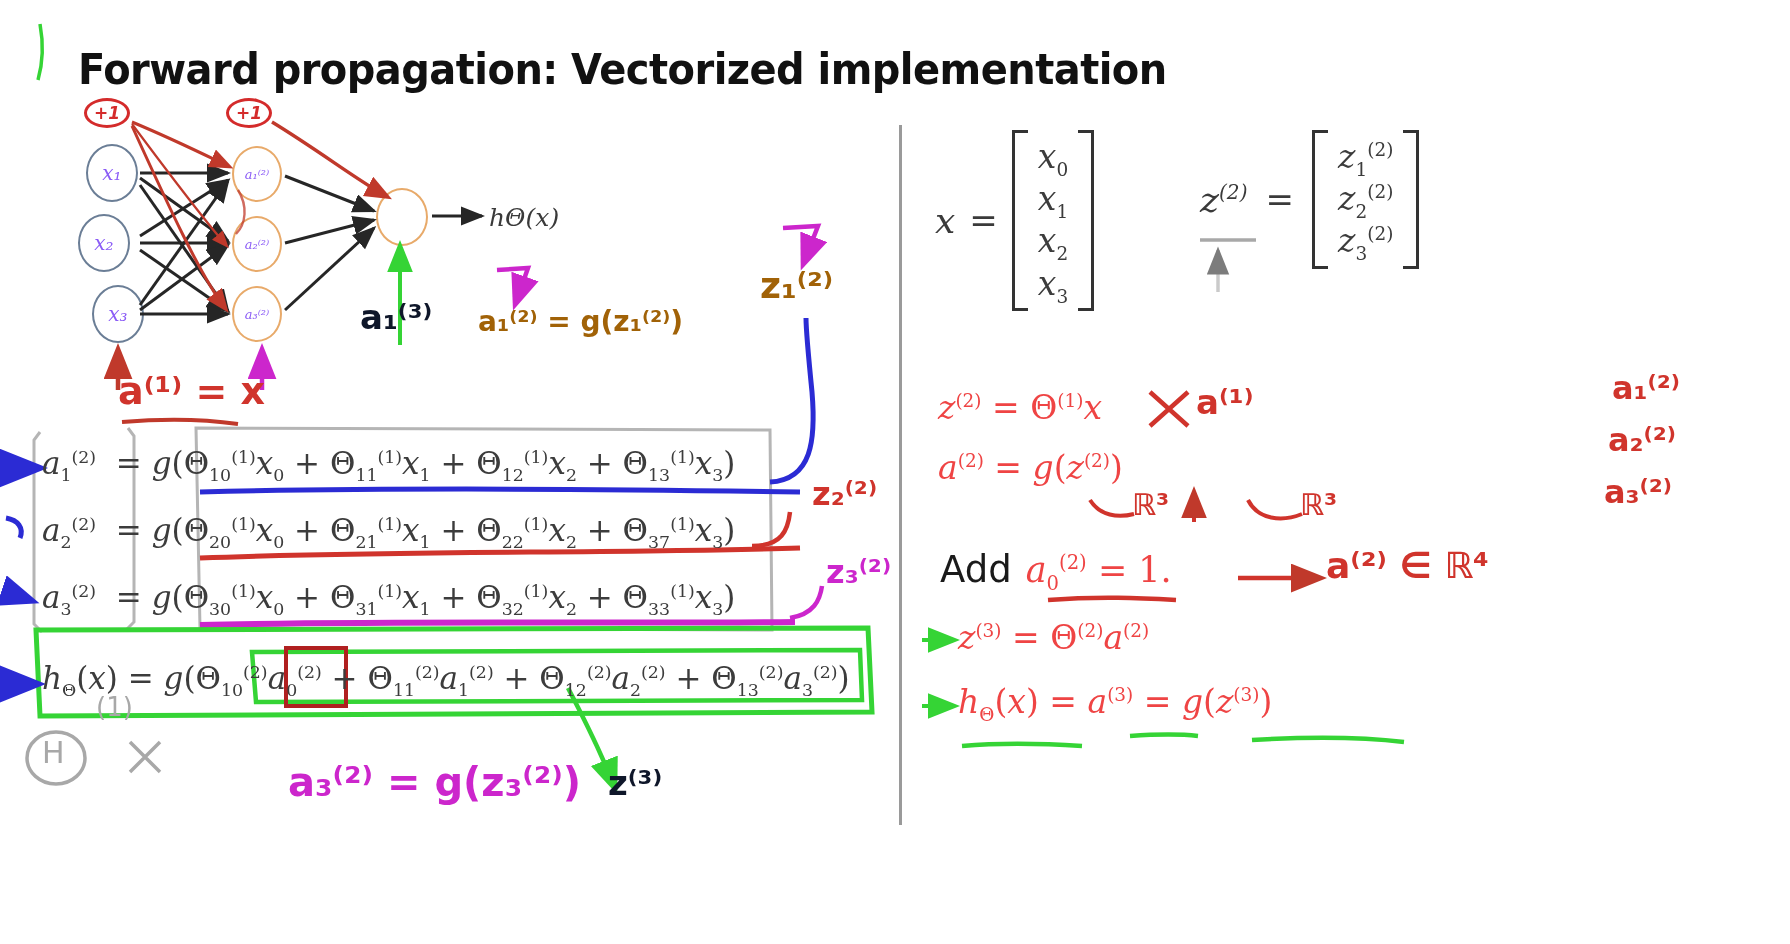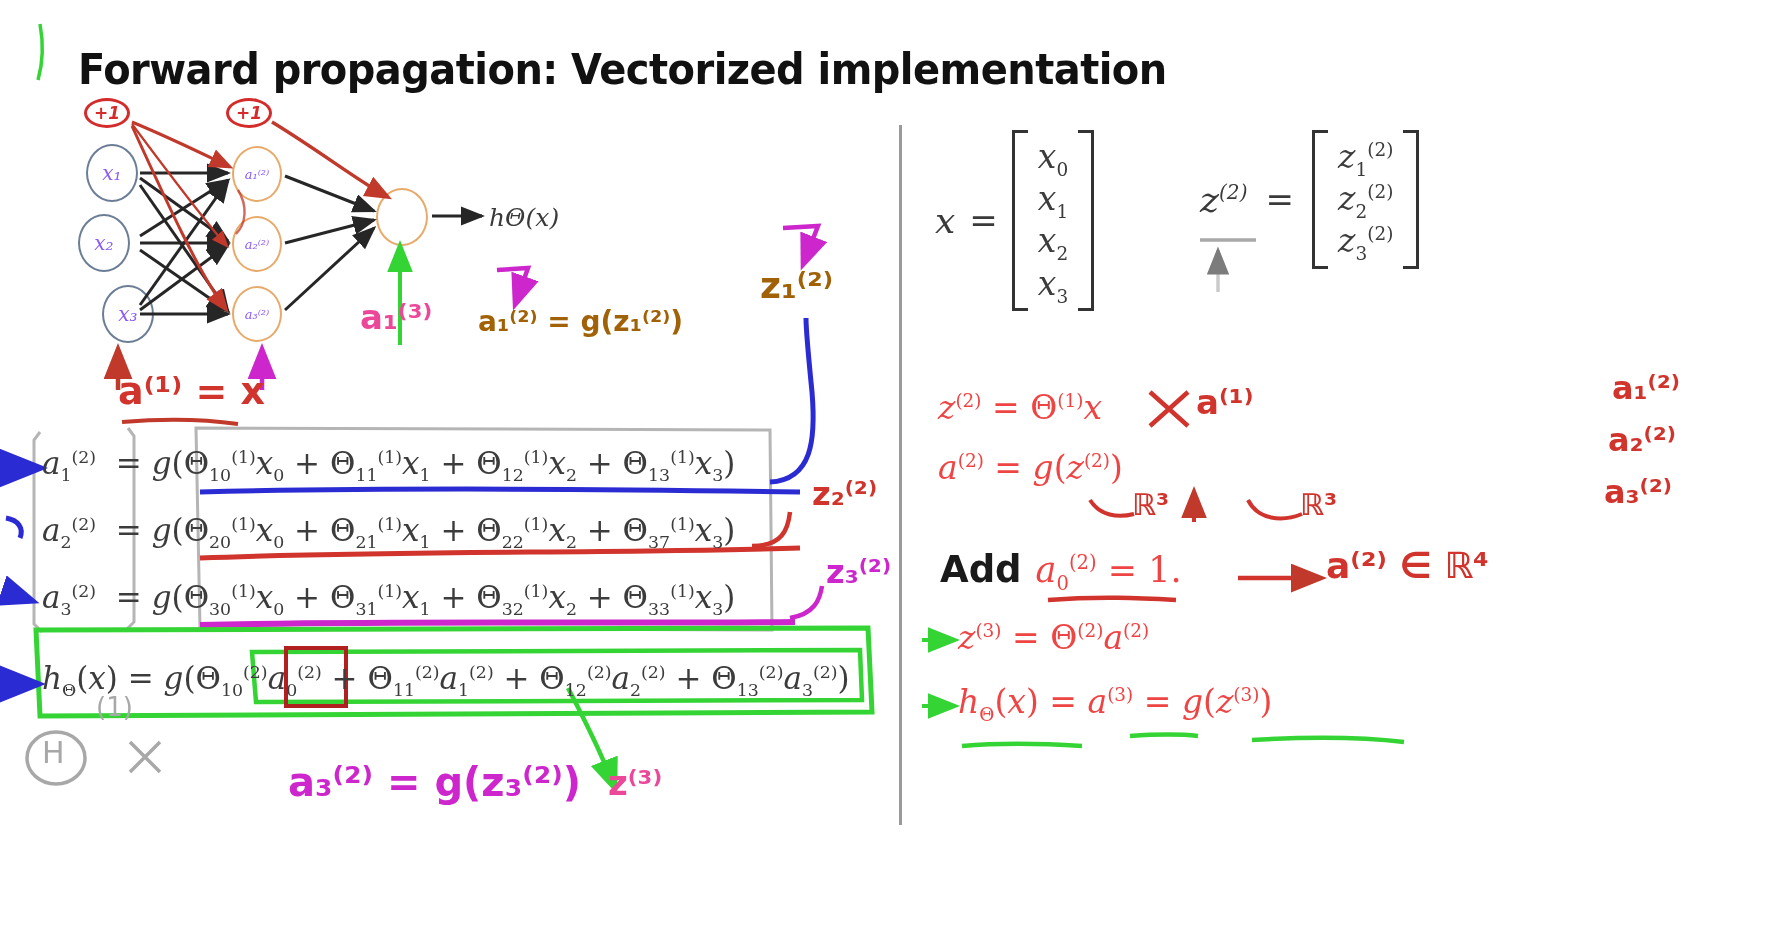--- a/index.html
+++ b/index.html
@@ -81,47 +81,47 @@
   
   .ann {
     font-family:"DejaVu Sans", sans-serif;
     font-weight:700;
     white-space:nowrap;
     line-height:1;
   }
   .ann.red  { color:#d0342c; }
   .ann.blue { color:#a16207; }
   .ann.mag  { color:#cc26cc; }
-  .ann.grn  { color:#ec4899; }
+  .ann.grn  { color:#0f172a; }
   .ann.gry  { color:#a8a8a8; }
 
   .addtxt {
     font-family:"DejaVu Sans", sans-serif;
-    font-weight:bold; font-size:37px; color:#1a1a1a;
+    font-weight:normal; font-size:37px; color:#1a1a1a;
   }
 </style>
 </head>
 <body>
 
 <div id="stage">
 
   <div class="abs" id="title">Forward propagation: Vectorized implementation</div>
 
   <div class="abs" id="divider"></div>
 
   <div class="abs bias" style="left:84px; top:98px;">+1</div>
   <div class="abs bias" style="left:226px; top:98px;">+1</div>
 
   <div class="abs node input" style="left:86px; top:144px;">
     <span>x₁</span>
   </div>
   <div class="abs node input" style="left:78px; top:214px;">
     <span>x₂</span>
   </div>
-  <div class="abs node input" style="left:102px; top:285px;">
+  <div class="abs node input" style="left:92px; top:285px;">
     <span>x₃</span>
   </div>
 
   <div class="abs node hidden" style="left:232px; top:146px;">
     <span>a₁⁽²⁾</span>
   </div>
   <div class="abs node hidden" style="left:232px; top:216px;">
     <span>a₂⁽²⁾</span>
   </div>
   <div class="abs node hidden" style="left:232px; top:286px;">

